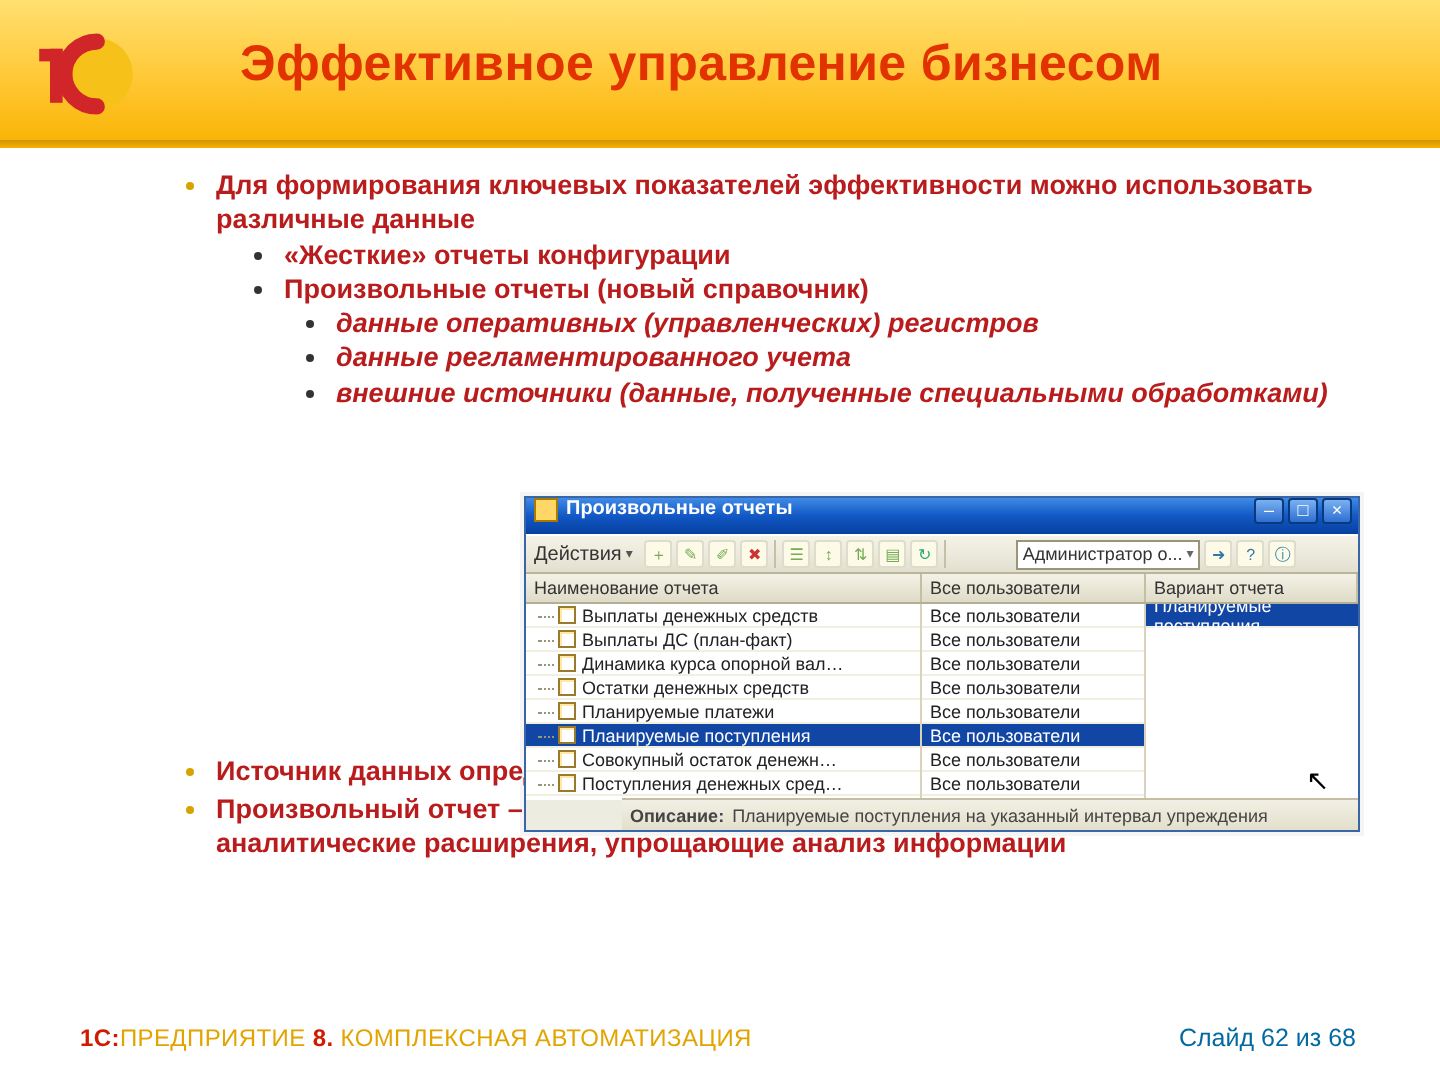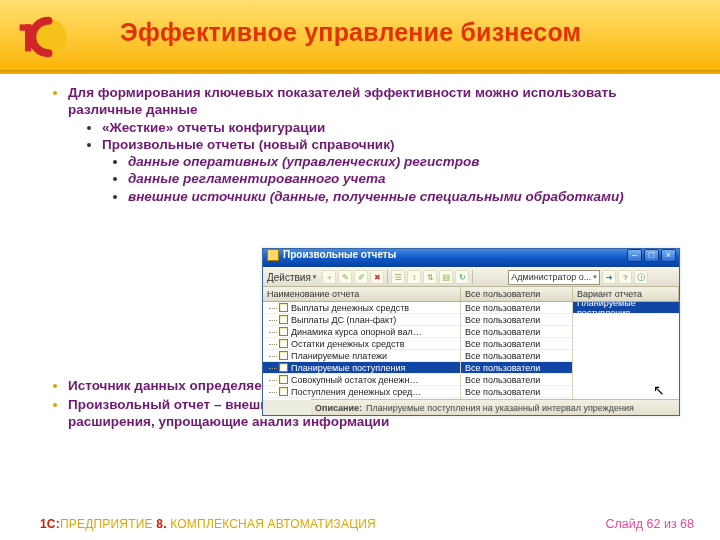--- a/index.html
+++ b/index.html
@@ -29,21 +29,21 @@
   .header-sep {
     position: absolute; left: 0; right: 0; top: 70px; height: 4px;
     background: linear-gradient(180deg,rgba(0,0,0,.18),rgba(0,0,0,0));
   }
   .content {
     position: absolute; left: 0; right: 0; top: 80px; bottom: 34px;
     padding: 4px 30px 0 52px;
     font-size: 13.5px; color: #2b2b2b;
   }
   ul.lvl1 { list-style: disc; padding-left: 16px; }
-  ul.lvl1 > li { margin-bottom: 2px; font-weight: bold; color: #701a75; }
+  ul.lvl1 > li { margin-bottom: 2px; font-weight: bold; color: #b91c1c; margin-left: 40px; }
   ul.lvl1 > li::marker { color:#d8a300; }
   ul.lvl2 { list-style: disc; padding-left: 34px; font-weight: bold; }
   ul.lvl2 > li::marker { color:#333; }
   ul.lvl3 { list-style: disc; padding-left: 26px; font-weight: bold; font-style: italic; }
   ul.lvl3 > li::marker { color:#333; }
   li { line-height: 1.28; }
   .spacer-window { height: 170px; }
   .window {
     position: absolute; left: 262px; top: 248px;
     width: 418px; height: 168px;
@@ -85,27 +85,27 @@
   .row { height:12px; display:flex; align-items:center; font-size:9px; color:#222; padding-left:4px; border-bottom:1px solid #f1efe0;}
   .tree-row { padding-left:16px; position:relative;text-align:right; }
   .tree-row::before { content:""; position:absolute; left:6px; top:50%; width:8px; border-top:1px dotted #9a9579; }
   .tree-row .doc-ico{width:9px;height:9px;background:#fff;border:1px solid #9a7b2c;margin-right:3px;box-shadow: inset 1px 1px 0 #ffe9a6;}
   .row.sel-blue { background:#1246a5;color:#fff; }
   .right-col .row.sel-blue { background:#1246a5;color:#fff; }
   .right-col .row { padding-left:4px; }
   .cursor { position:absolute; left:390px; top:80px; font-size:14px; color:#000; pointer-events:none; }
   .statusbar { position:absolute;left:0;right:0;bottom:0;height:16px;background:linear-gradient(180deg,#f2f0e4,#e2dfcc);border-top:1px solid #c4bfa3;font-size:9px;color:#444;display:flex;align-items:center;padding:0 4px;gap:4px;margin-left:48px;}
   .footer {
-    position:absolute; left:0; right:0; bottom:0; height:28px;
-    display:flex; align-items:center; justify-content:space-between;
+    position:absolute; left:0; right:16px; bottom:0; height:28px;
+    display:flex; justify-content:space-between;
     padding:0 26px 4px 40px; font-size:12px;
   }
   .brand { letter-spacing:.2px; }
   .brand .r{color:#cf1b00;font-weight:bold;} .brand .g{color:#e2a400;}
-  .pager { color:#ec4899; font-size:12.5px; }
+  .pager { color:#0369a1; font-size:12.5px; }
 </style>
 </head>
 <body>
 
 <div class="header">
   <div class="logo">
     <svg viewBox="0 0 60 60">
       <circle cx="36" cy="30" r="20" fill="#f6c21a"></circle>
       <path d="M36 12 a18 18 0 1 0 0 36" fill="none" stroke="#d0262a" stroke-width="9" stroke-linecap="round"></path>
       <rect x="10" y="16" width="7" height="30" fill="#d0262a"></rect>

